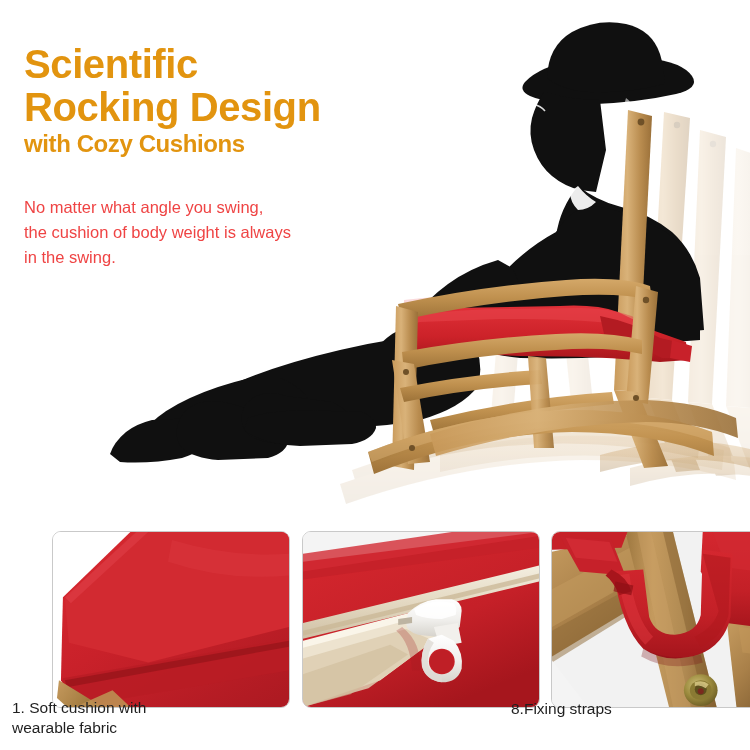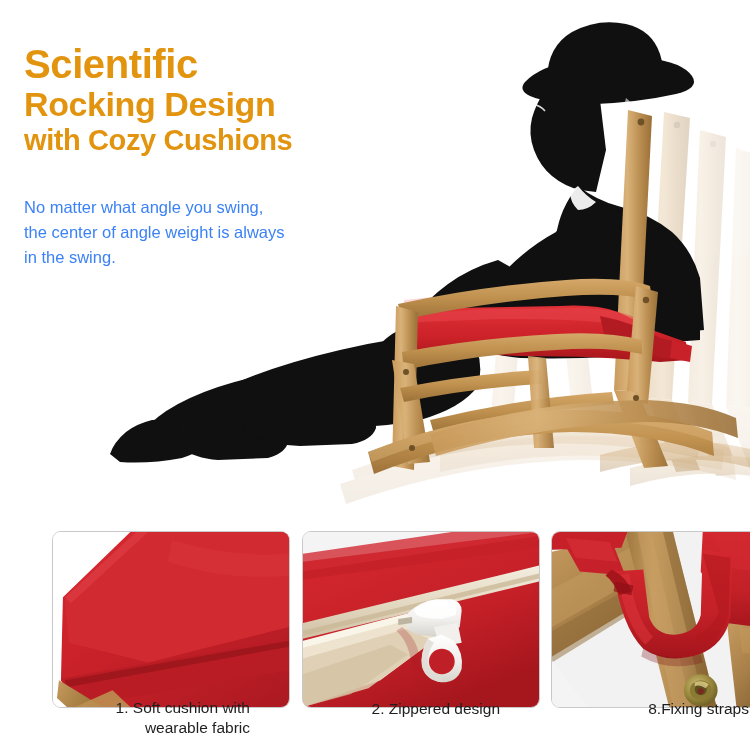--- a/index.html
+++ b/index.html
@@ -14,47 +14,47 @@
 
   
   #hero{position:absolute;left:0;top:0;width:750px;height:508px;background:#fff;overflow:hidden;}
 
   .headline{
     position:absolute;left:24px;top:22px;width:360px;
     font-weight:bold;color:#E2940F;
     letter-spacing:-0.4px;line-height:1.07;
   }
   .hl1{font-size:40px;display:block;}
-  .hl2{font-size:34px;display:block;}
-  .hl3{font-size:29px;display:block;margin-top:2px;}
+  .hl2{font-size:40px;display:block;}
+  .hl3{font-size:24px;display:block;margin-top:2px;}
 
   .body-copy{
     position:absolute;left:24px;top:178px;width:350px;
-    font-size:16.5px;line-height:1.52;color:#3b82f6;font-weight:400;
+    font-size:16.5px;line-height:1.52;color:#ef4444;font-weight:400;
   }
   .body-copy span{display:block;white-space:nowrap;}
 
   #hero-art{position:absolute;left:0;top:0;width:750px;height:508px;}
 
   
   #panels{position:absolute;left:0;top:515px;width:750px;height:178px;}
   .panel{
     position:absolute;top:0;width:238px;height:177px;
     border:1px solid #c9c9c9;border-radius:9px;
     overflow:hidden;background:#fff;box-sizing:border-box;
   }
   #panel-1{left:12px;}
   #panel-2{left:262px;}
   #panel-3{left:511px;}
   .panel svg{display:block;width:100%;height:100%;}
 
   
   #captions{position:absolute;left:0;top:698px;width:750px;height:52px;}
   .caption{
-    position:absolute;top:0;width:238px;text-align:right;
+    position:absolute;top:0;width:238px;text-align:left;
     font-size:15.5px;line-height:1.30;color:#1f1f1f;font-weight:400;
   }
   #caption-1{left:12px;}
   #caption-2{left:262px;padding-top:1px;}
   #caption-3{left:511px;padding-top:1px;}
   .caption span{display:block;}
 </style>
 </head>
 <body>
 
@@ -239,21 +239,21 @@
     </svg>
 
     <h1 class="headline">
       <span class="hl1">Scientific</span>
       <span class="hl2">Rocking Design</span>
       <span class="hl3">with Cozy Cushions</span>
     </h1>
 
     <p class="body-copy">
       <span>No matter what angle you swing,</span>
-      <span>the center of angle weight is always</span>
+      <span>the cushion of body weight is always</span>
       <span>in the swing.</span>
     </p>
   </section>
 
   <section id="panels">
 
     <figure class="panel" id="panel-1">
       <svg viewBox="0 0 238 177" preserveAspectRatio="none" aria-hidden="true">
         <defs>
           <linearGradient id="p1red" x1="0.1" y1="0" x2="0.9" y2="1">
@@ -416,21 +416,18 @@
         <path d="M0 130 L36 177 L0 177 Z" fill="#F4F4F4"></path>
       </svg>
     </figure>
   </section>
 
   <section id="captions">
     <div class="caption" id="caption-1">
       <span>1. Soft cushion with</span>
       <span>wearable fabric</span>
     </div>
-    <div class="caption" id="caption-2">
-      <span>2. Zippered design</span>
-    </div>
     <div class="caption" id="caption-3">
       <span>8.Fixing straps</span>
     </div>
   </section>
 
 </div>
 
 </body></html>

